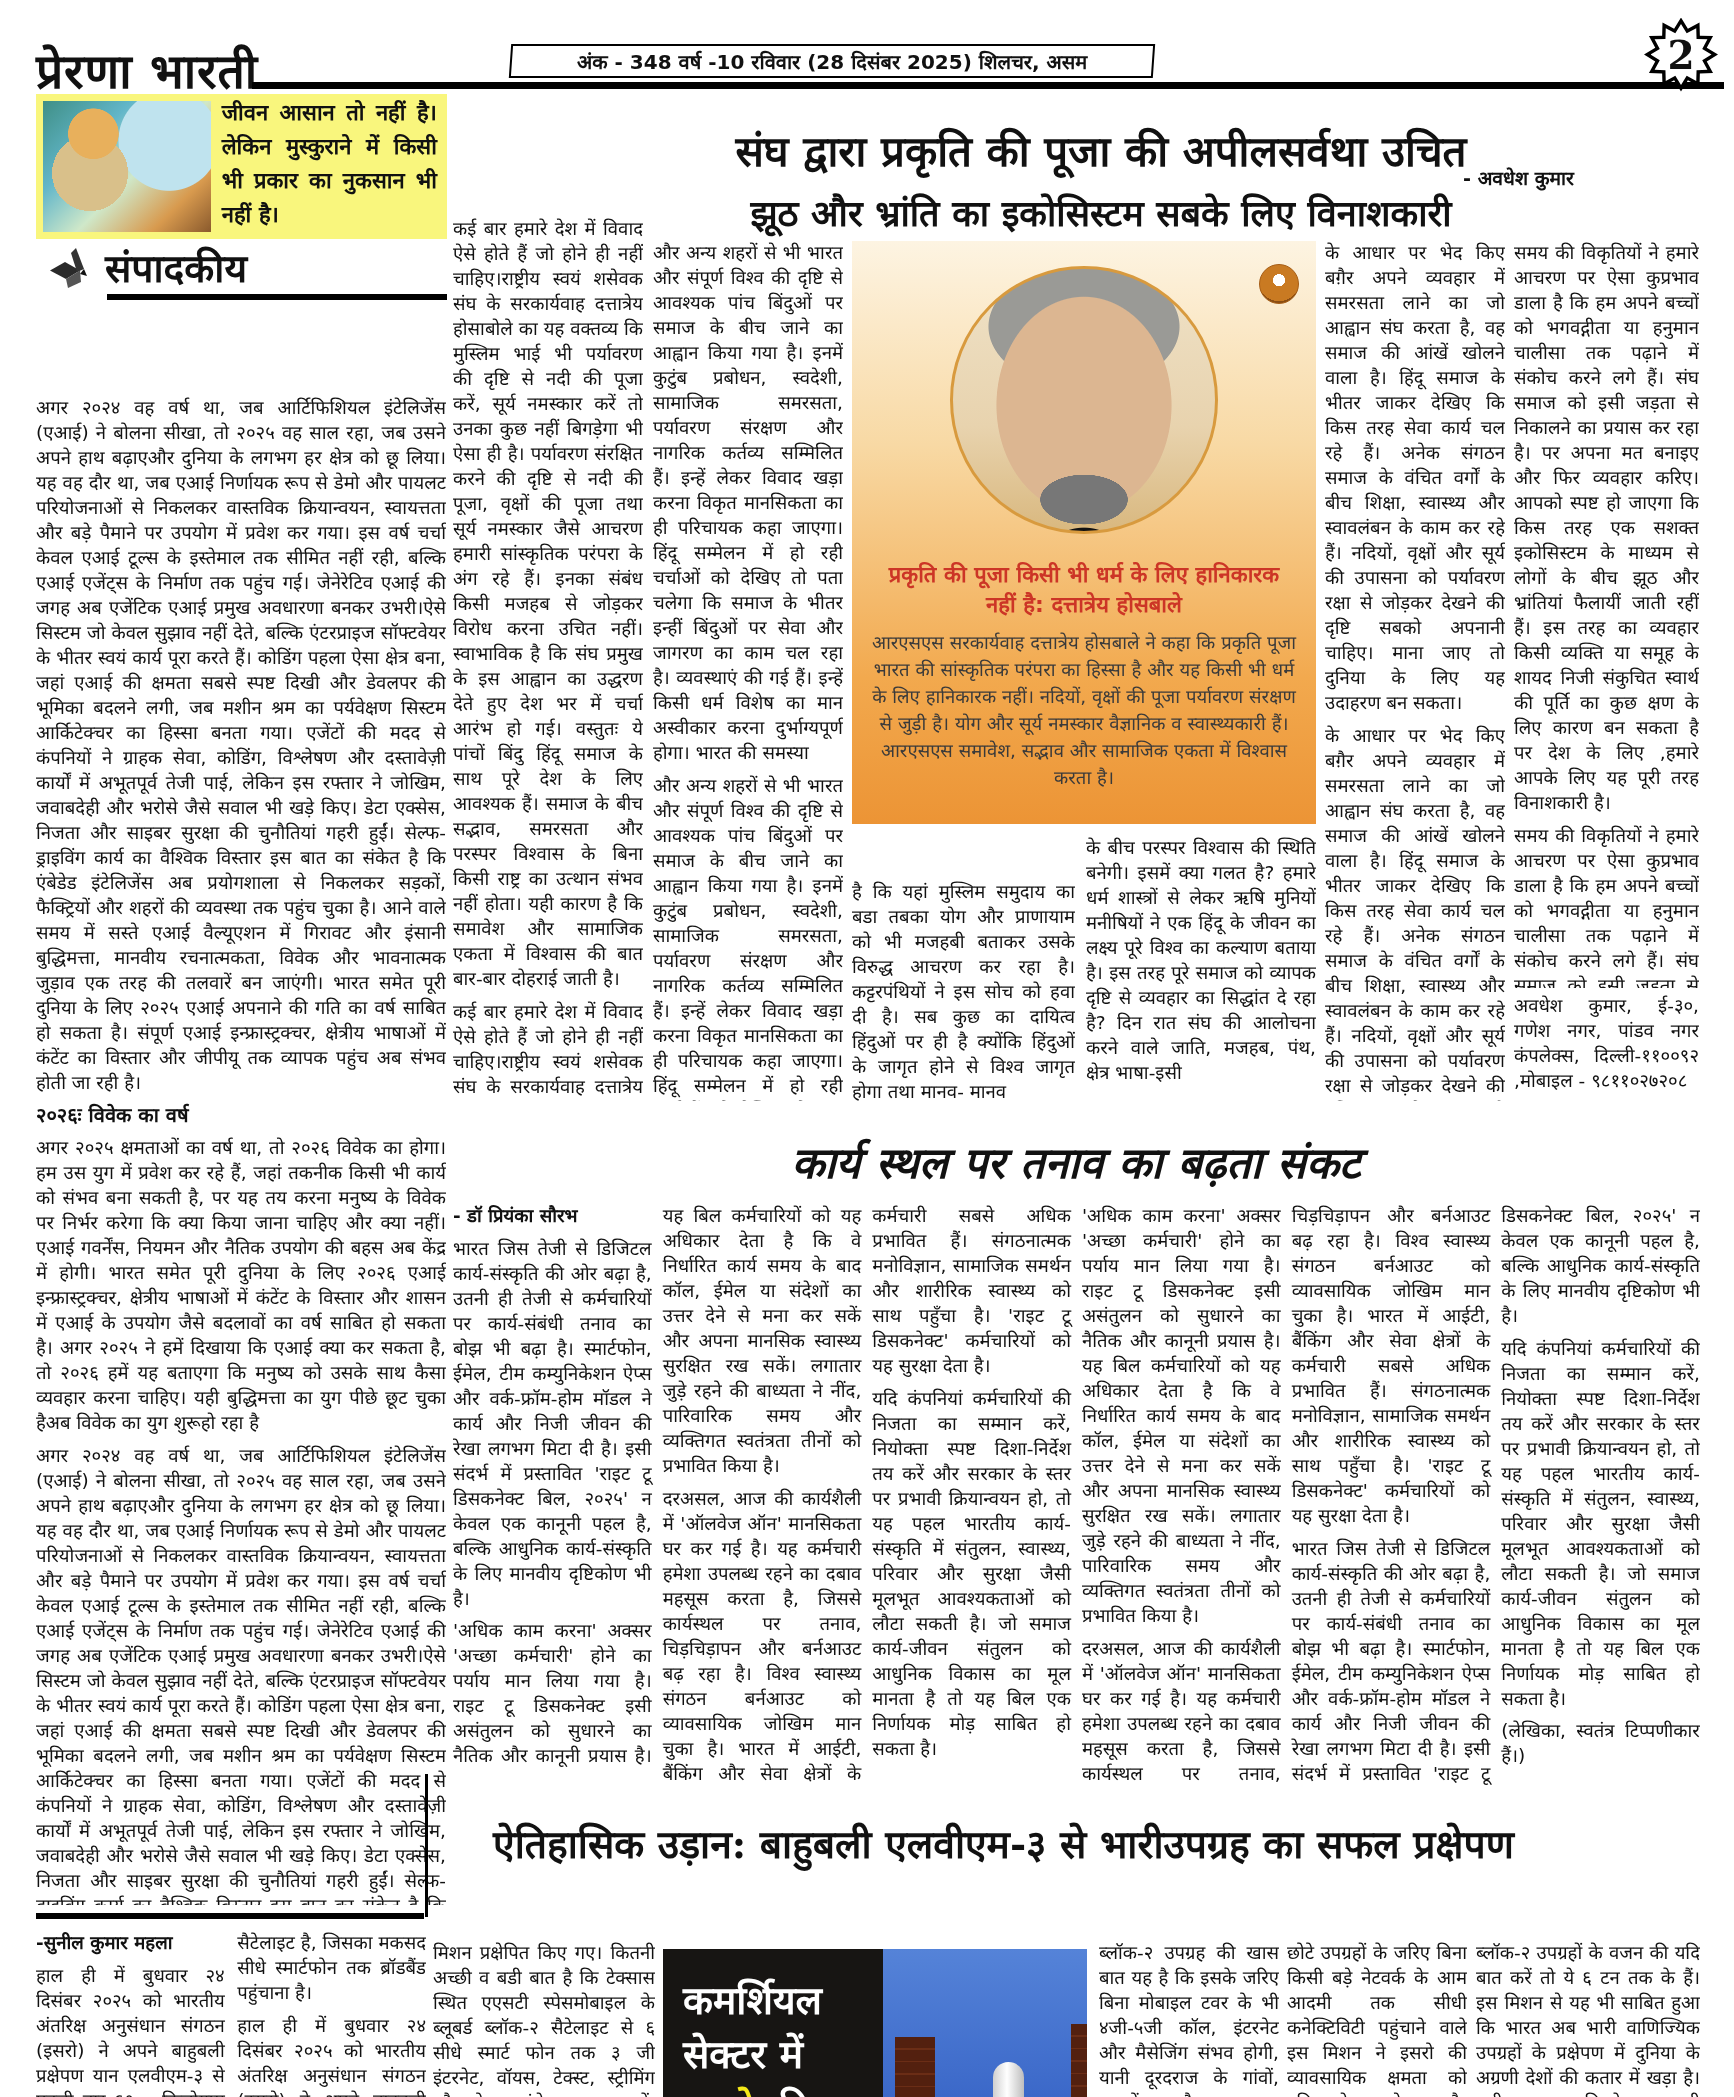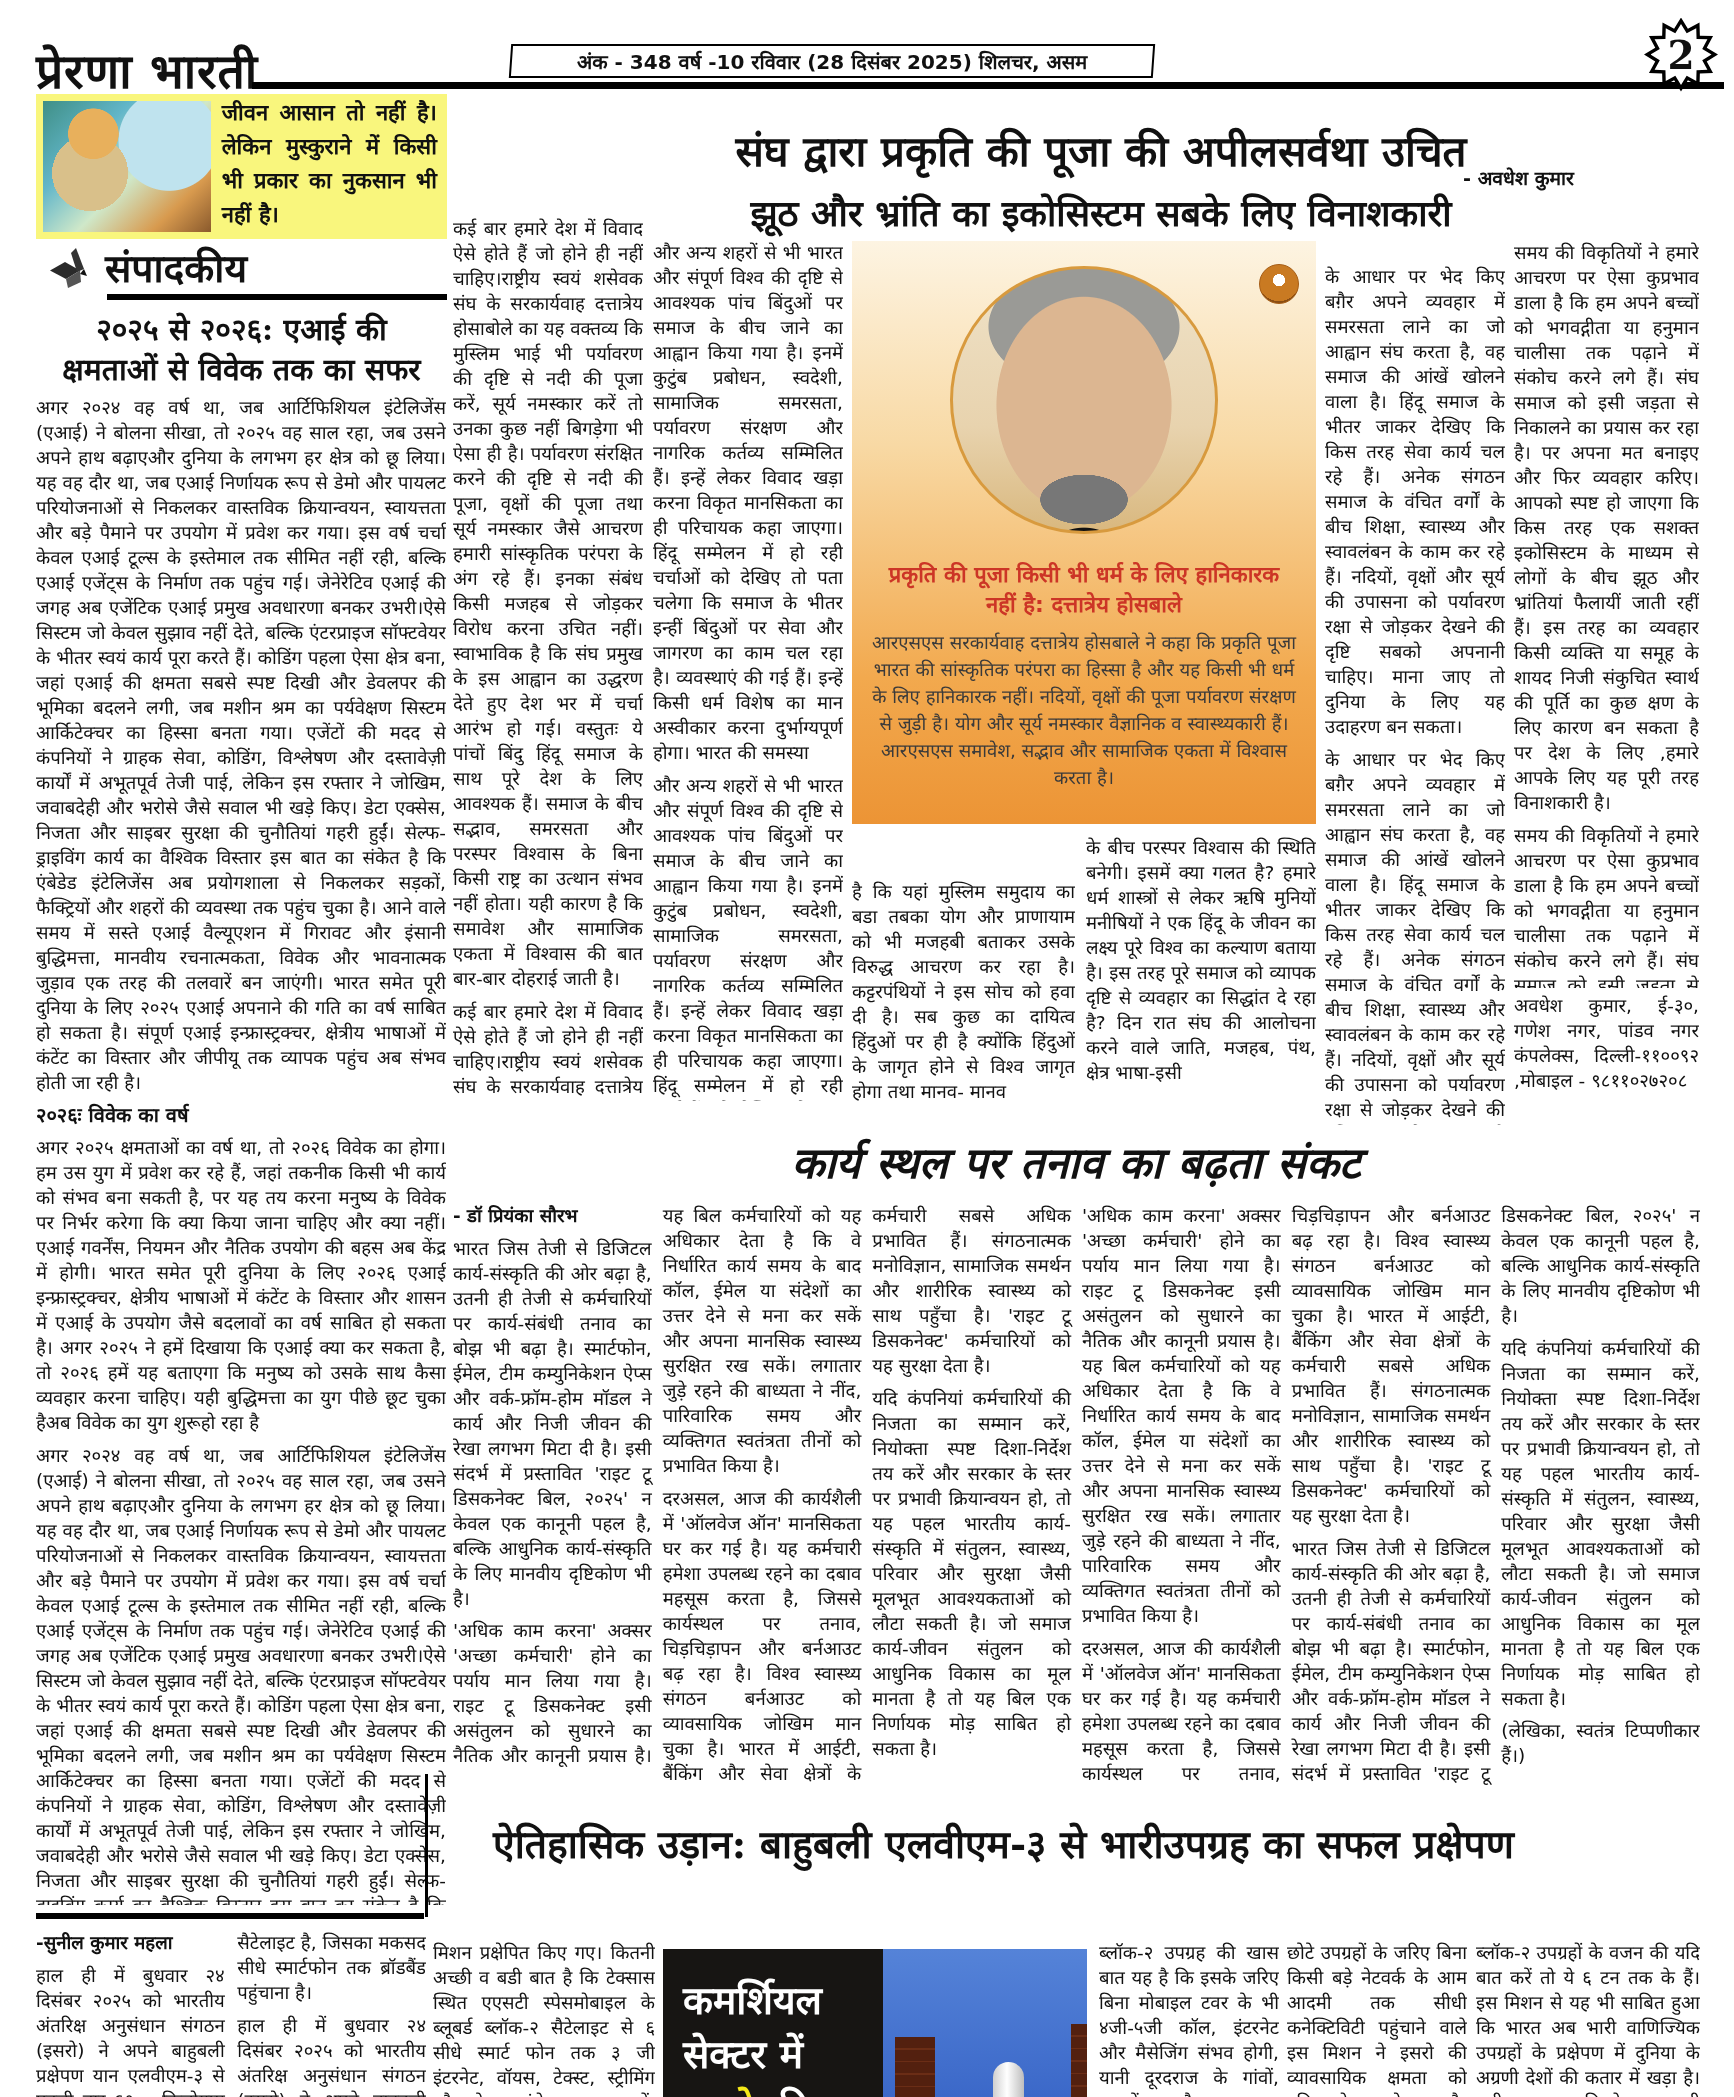--- a/index.html
+++ b/index.html
@@ -55,21 +55,21 @@
     font-size:42px; font-weight:bold; white-space:nowrap;margin-top:25px; }
   #main-byline { left:1217px; top:164px; width:357px; text-align:right;
     font-size:19.3px; font-weight:bold; }
   #main-subheadline { left:608px; top:188px; width:986px; text-align:center;
     font-size:36px; font-weight:bold; white-space:nowrap; }
   .ncol { position:absolute; }
   #main-col-a { left:453px; top:216px; width:190px; height:885px; }
   #main-col-b { left:653px; top:240px; width:190px; height:861px; }
   #main-col-c { left:852px; top:835px; width:223px; height:266px;margin-top:44px; }
   #main-col-d { left:1086px; top:835px; width:230px; height:266px; }
-  #main-col-e { left:1325px; top:240px; width:180px; height:861px;margin-top:24px; }
+  #main-col-e { left:1325px; top:240px; width:180px; height:861px; }
   #main-col-f { left:1514px; top:240px; width:185px; height:861px; display:flex; flex-direction:column; }
   #main-col-f .fbody { flex:1; overflow:hidden; }
   #main-address { margin-top:5.9px; font-size:18.5px; line-height:25px; text-align:justify; }
   
   #photo-box { left:852px; top:241px; width:464px; height:583px;
     background:linear-gradient(180deg,#fdf4e2 0%, #f8d9a4 35%, #f2a94e 75%, #ec9435 100%);
     overflow:hidden; }
   #rss-logo { position:absolute; right:17px; top:23px; width:40px; height:40px; border-radius:50%;
     background:radial-gradient(circle at 50% 40%, #fff 0 20%, #c97a22 21% 70%, #8a4d12 71%);
     border:1.7px solid #a55c14; }
@@ -137,24 +137,20 @@
   </div>
 
   <svg id="ed-icon" class="abs" viewBox="0 0 100 100">
     <path d="M10 55 L40 38 L70 55 L42 72 Z" fill="#2a2a2a"></path>
     <path d="M42 72 L70 55 L72 78 L46 90 Z" fill="#555"></path>
     <path d="M62 10 L78 52 L64 58 L52 20 Z" fill="#333"></path>
     <path d="M78 52 L84 66 L70 62 Z" fill="#111"></path>
   </svg>
   <div id="ed-label" class="abs serif">संपादकीय</div>
   <div id="ed-underline" class="abs rule"></div>
-  <div id="ed-headline" class="abs serif">
-    <div>२०२५ से २०२६: एआई की</div>
-    <div>क्षमताओं से विवेक तक का सफर</div>
-  </div>
   <div id="ed-body" class="abs bodytext">
     <p>अगर २०२४ वह वर्ष था, जब आर्टिफिशियल इंटेलिजेंस (एआई) ने बोलना सीखा, तो २०२५ वह साल रहा, जब उसने अपने हाथ बढ़ाएऔर दुनिया के लगभग हर क्षेत्र को छू लिया। यह वह दौर था, जब एआई निर्णायक रूप से डेमो और पायलट परियोजनाओं से निकलकर वास्तविक क्रियान्वयन, स्वायत्तता और बड़े पैमाने पर उपयोग में प्रवेश कर गया। इस वर्ष चर्चा केवल एआई टूल्स के इस्तेमाल तक सीमित नहीं रही, बल्कि एआई एजेंट्स के निर्माण तक पहुंच गई। जेनेरेटिव एआई की जगह अब एजेंटिक एआई प्रमुख अवधारणा बनकर उभरी।ऐसे सिस्टम जो केवल सुझाव नहीं देते, बल्कि एंटरप्राइज सॉफ्टवेयर के भीतर स्वयं कार्य पूरा करते हैं। कोडिंग पहला ऐसा क्षेत्र बना, जहां एआई की क्षमता सबसे स्पष्ट दिखी और डेवलपर की भूमिका बदलने लगी, जब मशीन श्रम का पर्यवेक्षण सिस्टम आर्किटेक्चर का हिस्सा बनता गया। एजेंटों की मदद से कंपनियों ने ग्राहक सेवा, कोडिंग, विश्लेषण और दस्तावेज़ी कार्यों में अभूतपूर्व तेजी पाई, लेकिन इस रफ्तार ने जोखिम, जवाबदेही और भरोसे जैसे सवाल भी खड़े किए। डेटा एक्सेस, निजता और साइबर सुरक्षा की चुनौतियां गहरी हुईं। सेल्फ-ड्राइविंग कार्य का वैश्विक विस्तार इस बात का संकेत है कि एंबेडेड इंटेलिजेंस अब प्रयोगशाला से निकलकर सड़कों, फैक्ट्रियों और शहरों की व्यवस्था तक पहुंच चुका है। आने वाले समय में सस्ते एआई वैल्यूएशन में गिरावट और इंसानी बुद्धिमत्ता, मानवीय रचनात्मकता, विवेक और भावनात्मक जुड़ाव एक तरह की तलवारें बन जाएंगी। भारत समेत पूरी दुनिया के लिए २०२५ एआई अपनाने की गति का वर्ष साबित हो सकता है। संपूर्ण एआई इन्फ्रास्ट्रक्चर, क्षेत्रीय भाषाओं में कंटेंट का विस्तार और जीपीयू तक व्यापक पहुंच अब संभव होती जा रही है।</p>
     <p class="subhead">२०२६ः विवेक का वर्ष</p>
     <p>अगर २०२५ क्षमताओं का वर्ष था, तो २०२६ विवेक का होगा। हम उस युग में प्रवेश कर रहे हैं, जहां तकनीक किसी भी कार्य को संभव बना सकती है, पर यह तय करना मनुष्य के विवेक पर निर्भर करेगा कि क्या किया जाना चाहिए और क्या नहीं। एआई गवर्नेंस, नियमन और नैतिक उपयोग की बहस अब केंद्र में होगी। भारत समेत पूरी दुनिया के लिए २०२६ एआई इन्फ्रास्ट्रक्चर, क्षेत्रीय भाषाओं में कंटेंट के विस्तार और शासन में एआई के उपयोग जैसे बदलावों का वर्ष साबित हो सकता है। अगर २०२५ ने हमें दिखाया कि एआई क्या कर सकता है, तो २०२६ हमें यह बताएगा कि मनुष्य को उसके साथ कैसा व्यवहार करना चाहिए। यही बुद्धिमत्ता का युग पीछे छूट चुका है‌अब विवेक का युग शुरूहो रहा है</p>
     <p>अगर २०२४ वह वर्ष था, जब आर्टिफिशियल इंटेलिजेंस (एआई) ने बोलना सीखा, तो २०२५ वह साल रहा, जब उसने अपने हाथ बढ़ाएऔर दुनिया के लगभग हर क्षेत्र को छू लिया। यह वह दौर था, जब एआई निर्णायक रूप से डेमो और पायलट परियोजनाओं से निकलकर वास्तविक क्रियान्वयन, स्वायत्तता और बड़े पैमाने पर उपयोग में प्रवेश कर गया। इस वर्ष चर्चा केवल एआई टूल्स के इस्तेमाल तक सीमित नहीं रही, बल्कि एआई एजेंट्स के निर्माण तक पहुंच गई। जेनेरेटिव एआई की जगह अब एजेंटिक एआई प्रमुख अवधारणा बनकर उभरी।ऐसे सिस्टम जो केवल सुझाव नहीं देते, बल्कि एंटरप्राइज सॉफ्टवेयर के भीतर स्वयं कार्य पूरा करते हैं। कोडिंग पहला ऐसा क्षेत्र बना, जहां एआई की क्षमता सबसे स्पष्ट दिखी और डेवलपर की भूमिका बदलने लगी, जब मशीन श्रम का पर्यवेक्षण सिस्टम आर्किटेक्चर का हिस्सा बनता गया। एजेंटों की मदद से कंपनियों ने ग्राहक सेवा, कोडिंग, विश्लेषण और दस्तावेज़ी कार्यों में अभूतपूर्व तेजी पाई, लेकिन इस रफ्तार ने जोखिम, जवाबदेही और भरोसे जैसे सवाल भी खड़े किए। डेटा एक्सेस, निजता और साइबर सुरक्षा की चुनौतियां गहरी हुईं। सेल्फ-ड्राइविंग कार्य का वैश्विक विस्तार इस बात का संकेत है कि एंबेडेड इंटेलिजेंस अब प्रयोगशाला से निकलकर सड़कों, फैक्ट्रियों और शहरों की व्यवस्था तक पहुंच चुका है। आने वाले समय में सस्ते एआई वैल्यूएशन में गिरावट और इंसानी बुद्धिमत्ता, मानवीय रचनात्मकता, विवेक और भावनात्मक जुड़ाव एक तरह की तलवारें बन जाएंगी। भारत समेत पूरी दुनिया के लिए २०२५ एआई अपनाने की गति का वर्ष साबित हो सकता है। संपूर्ण एआई इन्फ्रास्ट्रक्चर, क्षेत्रीय भाषाओं में कंटेंट का विस्तार और जीपीयू तक व्यापक पहुंच अब संभव होती जा रही है।</p>
   </div>
   <div id="left-rule" class="abs rule"></div>
 
   <div id="main-headline" class="abs serif">संघ द्वारा प्रकृति की पूजा की अपीलसर्वथा उचित</div>
   <div id="main-byline" class="abs">- अवधेश कुमार</div>

